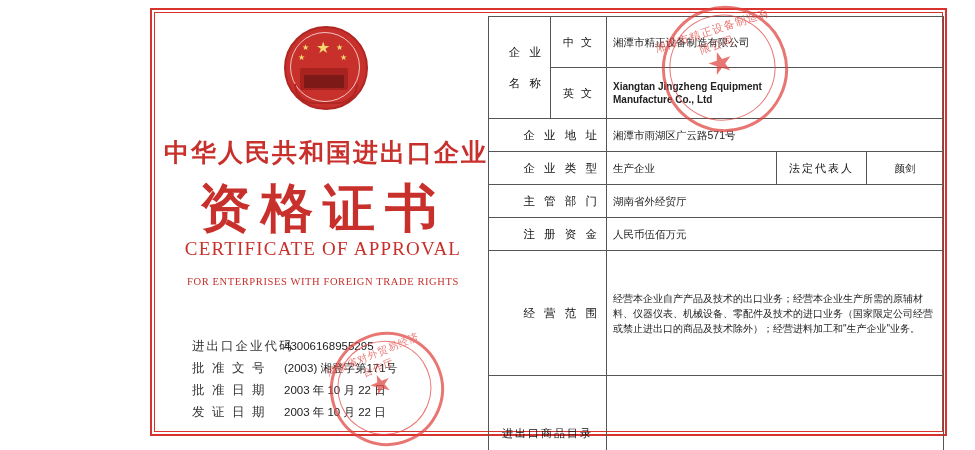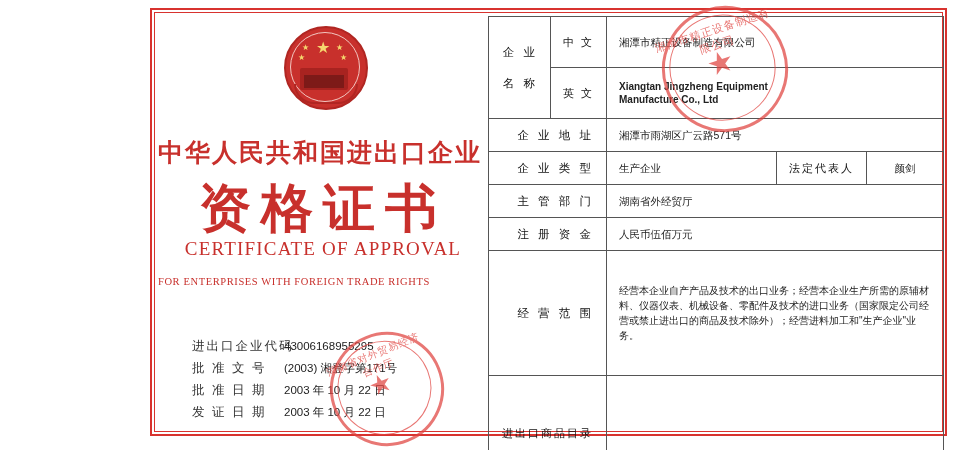--- a/index.html
+++ b/index.html
@@ -122,21 +122,21 @@
     border: 2px solid #b02622;
     border-radius: 0 0 30px 30px;
     border-top: none;
   }
 
   .title-cn {
     position: absolute;
     left: 0;
     top: 120px;
     width: 330px;
-    text-align: left;
+    text-align: right;
     font-family: "Liberation Serif", serif;
     font-size: 25px;
     font-weight: bold;
     letter-spacing: 2px;
     color: #c8302c;
   }
   .title-big {
     position: absolute;
     left: 0;
     top: 158px;
@@ -158,20 +158,21 @@
     font-size: 19px;
     font-weight: normal;
     letter-spacing: 1.2px;
     color: #c8302c;
   }
   .subtitle-en {
     position: absolute;
     left: 0;
     top: 258px;
     width: 330px;
+    text-align: center;
     font-family: "Liberation Serif", serif;
     font-size: 10.5px;
     letter-spacing: 0.6px;
     line-height: 16px;
     color: #c8302c;
   }
 
   
   .fields {
     position: absolute;
@@ -207,21 +208,21 @@
     top: 16px;
     width: 455px;
     height: 412px;
     border-collapse: collapse;
     table-layout: fixed;
     font-size: 11px;
     color: #222;
   }
   .right-table td {
     border: 1px solid #555;
-    padding: 3px 12px;
+    padding: 3px 6px;
     vertical-align: middle;
     margin-left: 16px;
   }
   .lbl {
     text-align: right;
     font-size: 11.5px;
     letter-spacing: 3px;
     white-space: nowrap;
     color: #111;
   }

